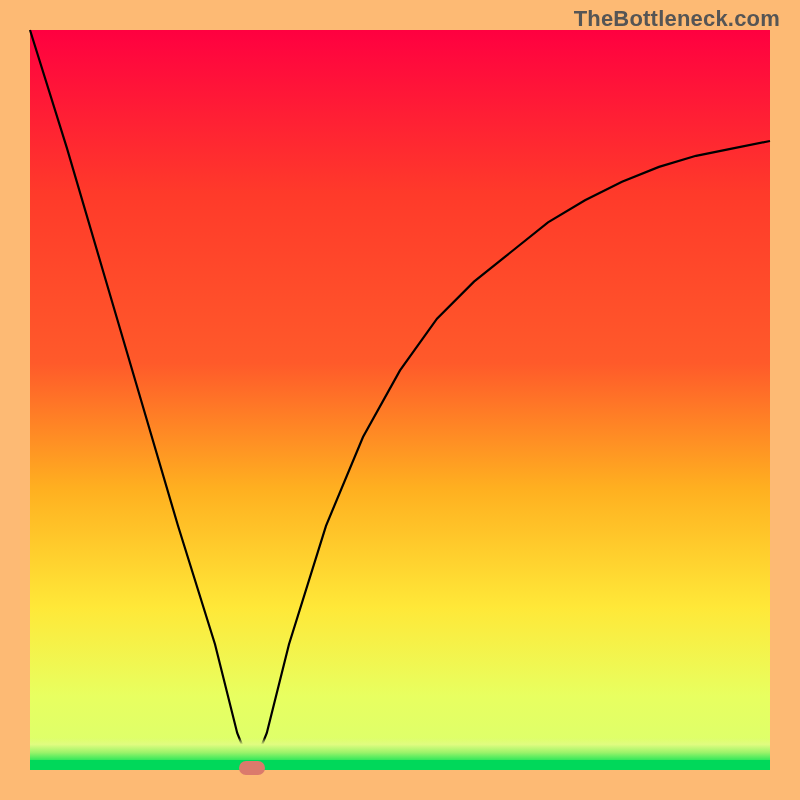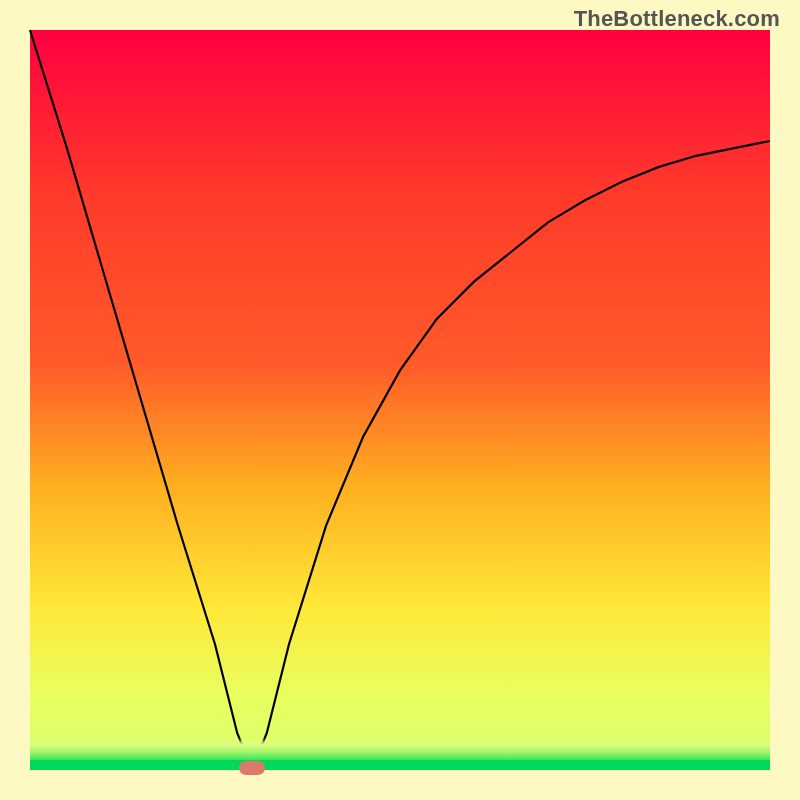--- a/index.html
+++ b/index.html
@@ -8,21 +8,21 @@
     width: 800px;
     height: 800px;
     overflow: hidden;
     background: #000;
     font-family: Arial, Helvetica, sans-serif;
   }
   .frame {
     position: relative;
     width: 800px;
     height: 800px;
-    background: #fef9c3;
+    background: #fdba74;
   }
   .watermark {
     position: absolute;
     top: 6px;
     right: 20px;
     color: #555;
     font-size: 22px;
     font-weight: 600;
     z-index: 10;
     letter-spacing: 0.2px;

